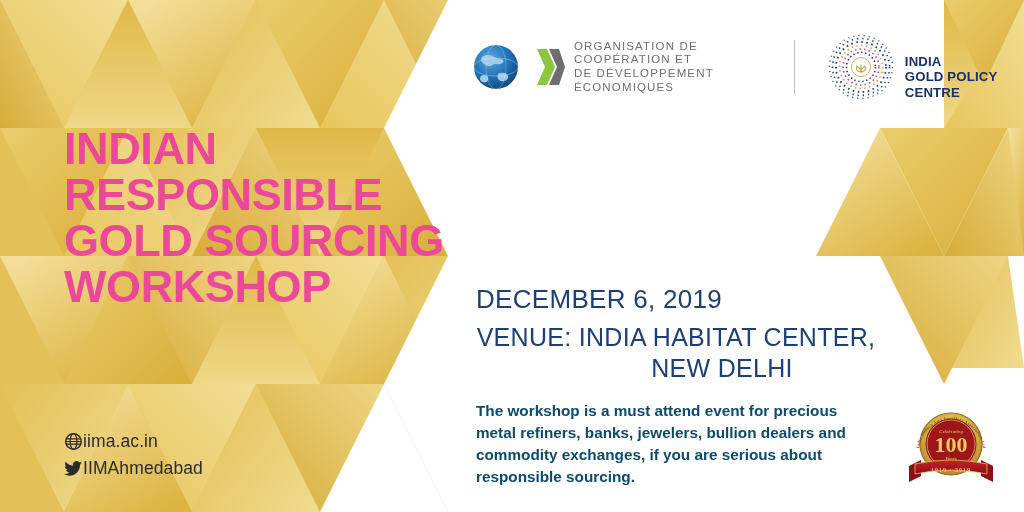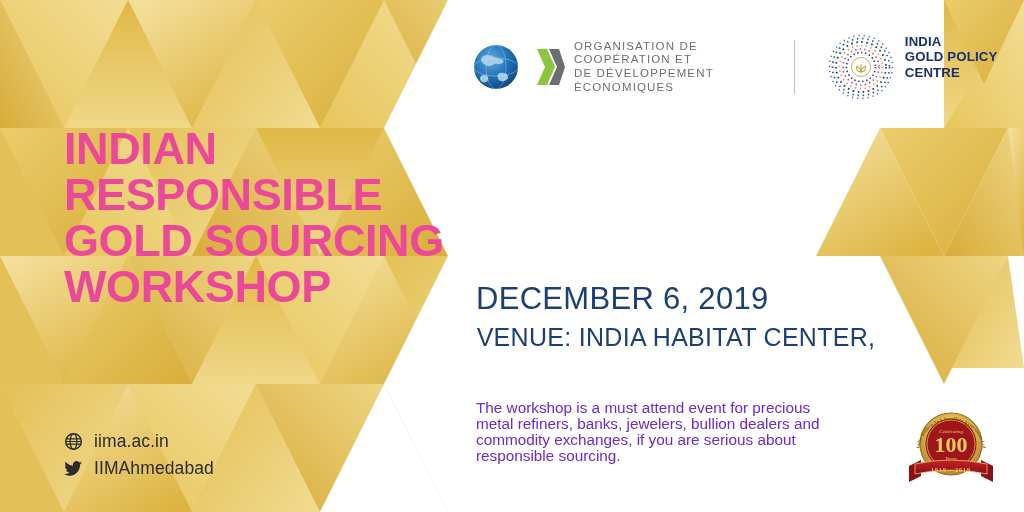--- a/index.html
+++ b/index.html
@@ -49,21 +49,21 @@
   .logo-gap { width: 30px; }
   .divider-v {
     width: 1px;
     height: 54px;
     background: #b9c0cf;
     margin: 0 16px;
   }
   .iim-block { width: 64px; }
   .igpc-block {
     display: flex;
-    align-items: flex-start;
+    align-items: flex-end;
     gap: 11px;
   }
   .igpc-text {
     font-size: 13.2px;
     line-height: 15.4px;
     font-weight: bold;
     color: #17306e;
     letter-spacing: 0.15px;
     white-space: pre-line;
   }
@@ -81,21 +81,21 @@
     letter-spacing: -0.4px;
     white-space: pre-line;
     text-transform: uppercase;
   }
 
   
   #event-date {
     position: absolute;
     left: 476px;
     top: 284px;
-    font-size: 31px;
+    font-size: 26px;
     line-height: 30px;
     color: #1c3f77;
     letter-spacing: 0.3px;
   }
   #event-venue {
     position: absolute;
     left: 476px;
     top: 322px;
     width: 400px;
     font-size: 25px;
@@ -107,36 +107,36 @@
   #event-venue .venue-line2 {
     display: block;
     padding-left: 92px;
   }
   #event-desc {
     position: absolute;
     left: 476px;
     top: 400px;
     width: 390px;
     font-size: 15.3px;
-    line-height: 16px;
-    color: #6d28d9;
+    line-height: 22px;
+    color: #0c4a6e;
     white-space: pre-line;
+    font-weight: bold;
   }
 
   
   #social {
     position: absolute;
     left: 64px;
     top: 428px;
   }
   .social-row {
     display: flex;
     align-items: center;
     height: 27px;
-    gap: 11px;
   }
   .social-label {
     font-size: 17.5px;
     color: #2b2b2b;
     letter-spacing: 0.1px;
   }
   .social-ico { width: 19px; height: 19px; display: block; }
 
   
   #centenary {
@@ -298,20 +298,21 @@
 
   <div id="headline">INDIAN
 RESPONSIBLE
 GOLD SOURCING
 WORKSHOP</div>
 
   <div id="event-date">DECEMBER 6, 2019</div>
 
   <div id="event-venue">
     <span>VENUE: INDIA HABITAT CENTER,</span>
+    <span class="venue-line2">NEW DELHI</span>
   </div>
 
   <div id="event-desc">The workshop is a must attend event for precious
 metal refiners, banks, jewelers, bullion dealers and
 commodity exchanges, if you are serious about
 responsible sourcing.</div>
 
   <div id="social">
     <div class="social-row">
       <svg class="social-ico" viewBox="0 0 20 20">

